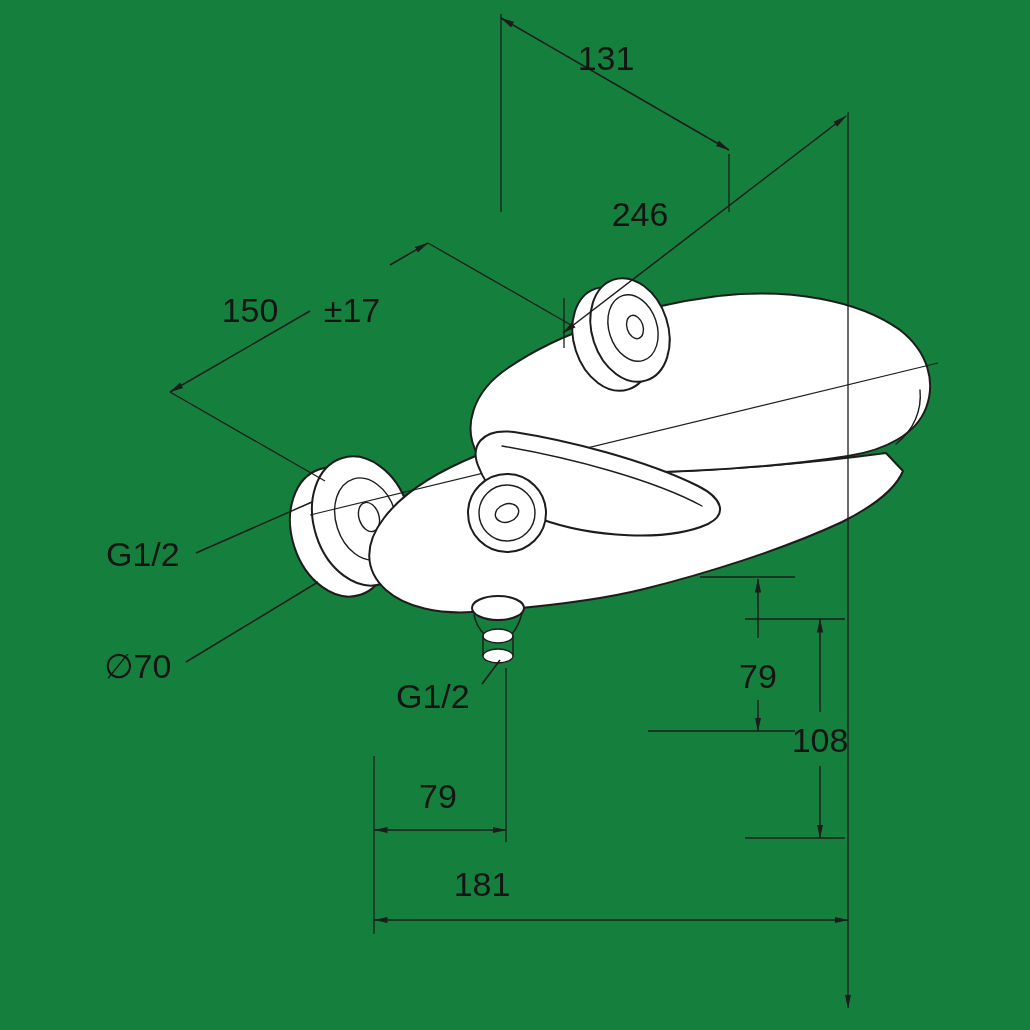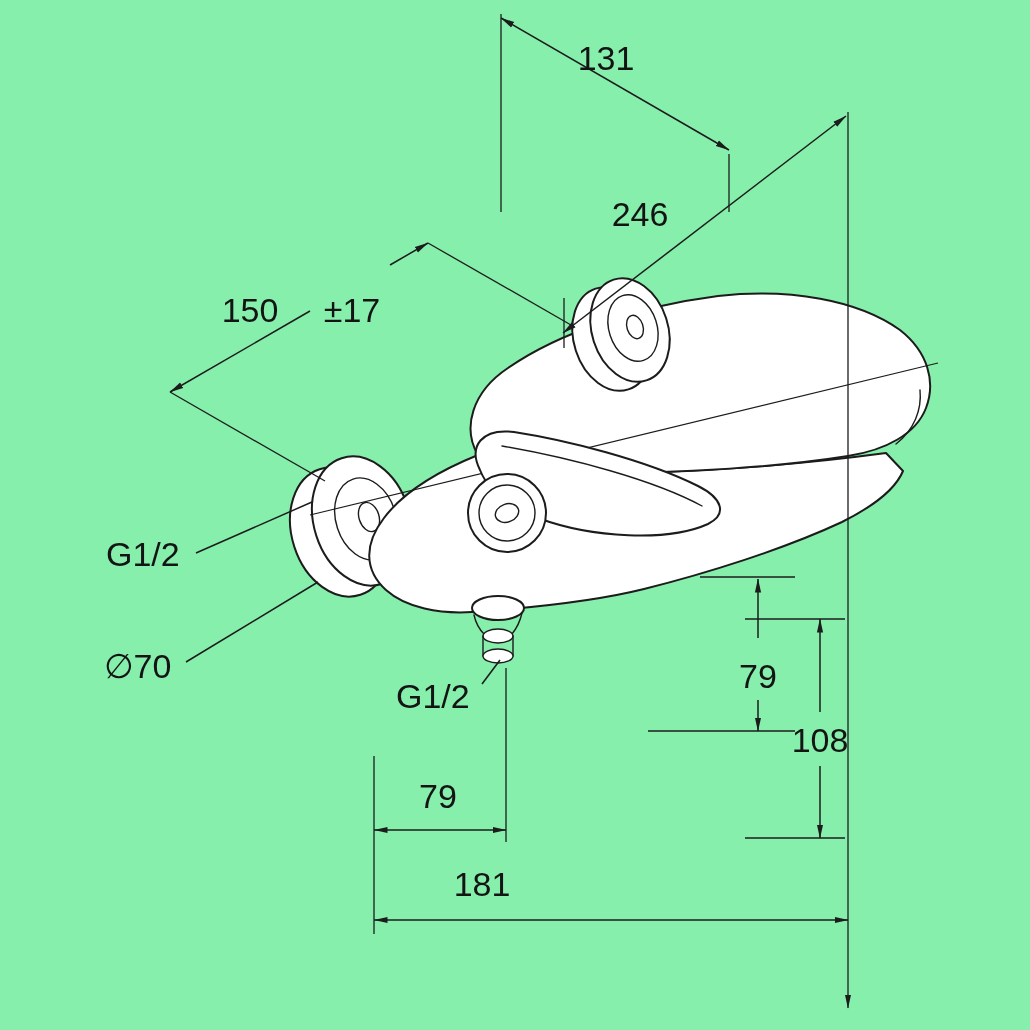--- a/index.html
+++ b/index.html
@@ -1,16 +1,16 @@
 <!DOCTYPE html>
 <html><head>
 <meta charset="utf-8">
 <style>
   html,body{margin:0;padding:0;background:#ffffff;}
-  .stage{width:1030px;height:1030px;position:relative;background:#86efac;overflow:hidden;}
+  .stage{width:1030px;height:1030px;position:relative;background:#15803d;overflow:hidden;}
   svg{display:block;}
   .part{fill:#ffffff;stroke:#1c1c1c;stroke-width:2;stroke-linejoin:round;}
   .pline{fill:none;stroke:#1c1c1c;stroke-width:2;stroke-linecap:round;}
   .thin{stroke-width:1.4;}
   .dim{fill:none;stroke:#1c1c1c;stroke-width:1.5;}
   .ext{fill:none;stroke:#1c1c1c;stroke-width:1.3;}
   .leader{fill:none;stroke:#1c1c1c;stroke-width:1.5;}
   .cl{fill:none;stroke:#1c1c1c;stroke-width:1.1;}
   text{font-family:"Liberation Sans","DejaVu Sans",sans-serif;font-size:34px;fill:#141414;}
   .mid{text-anchor:middle;}

